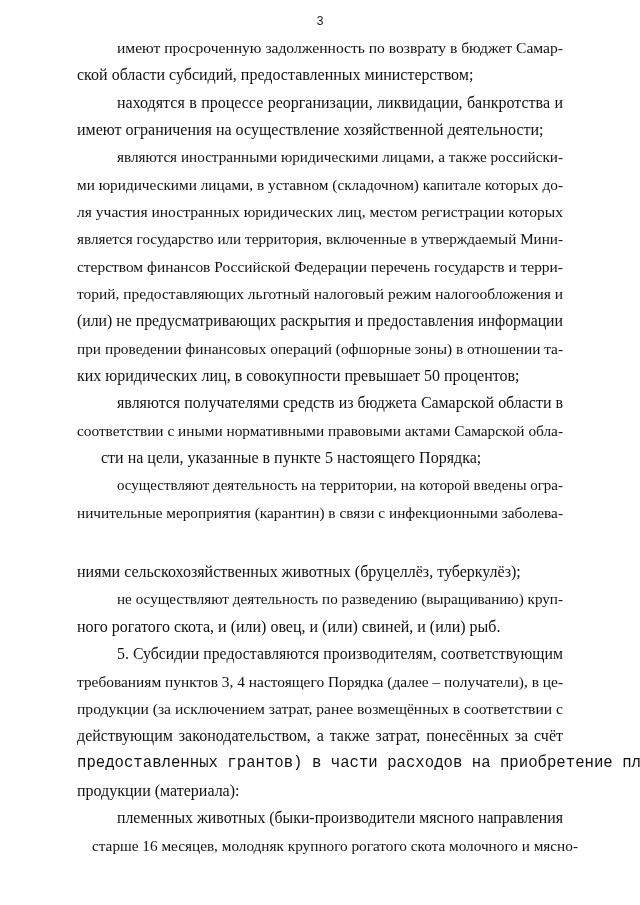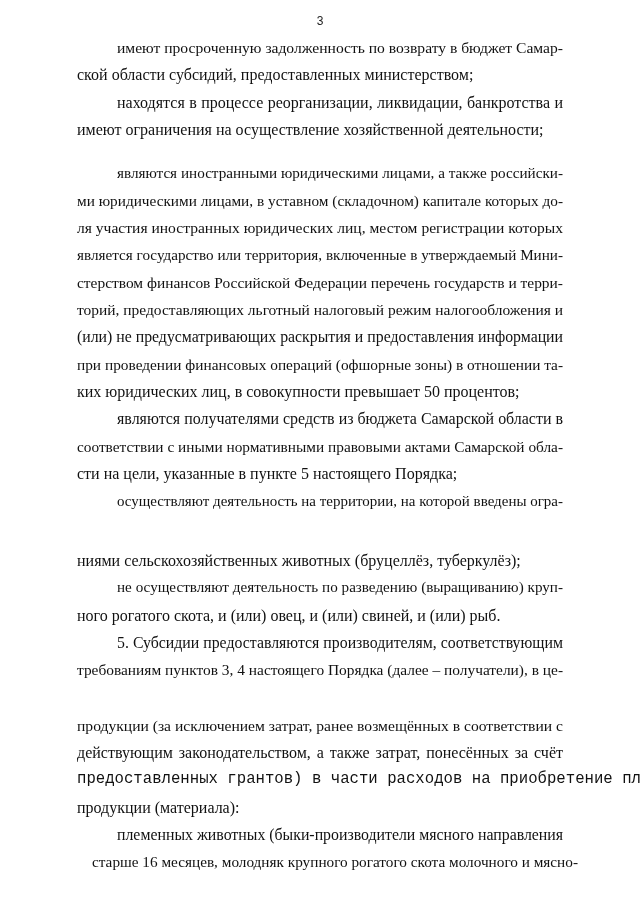--- a/index.html
+++ b/index.html
@@ -25,38 +25,39 @@
 </head>
 <body>
 
 <div class="page">
   <div class="page-number">3</div>
   <div class="body-text" id="body-text">
       <div class="line indent" style="white-space: nowrap; font-size: 15.58px; text-align: left; text-align-last: left;">имеют просроченную задолженность по возврату в бюджет Самар-</div>
       <div class="line last" style="white-space: nowrap;">ской области субсидий, предоставленных министерством;</div>
       <div class="line indent" style="white-space: nowrap; word-spacing: 0.42px; text-align: left; text-align-last: left;">находятся в процессе реорганизации, ликвидации, банкротства и</div>
       <div class="line last" style="white-space: nowrap;">имеют ограничения на осуществление хозяйственной деятельности;</div>
-      <div class="line indent" style="white-space: nowrap; font-size: 15.17px; word-spacing: 0.08px; text-align: left; text-align-last: left; margin-top: 16px;">являются иностранными юридическими лицами, а также российски-</div>
+      <div class="line indent" style="white-space: nowrap; font-size: 15.17px; word-spacing: 0.08px; text-align: left; text-align-last: left;">являются иностранными юридическими лицами, а также российски-</div>
       <div class="line" style="white-space: nowrap; font-size: 15.28px; word-spacing: 0.05px; text-align: left; text-align-last: left;">ми юридическими лицами, в уставном (складочном) капитале которых до-</div>
       <div class="line" style="white-space: nowrap; font-size: 15.57px; word-spacing: 0.02px; text-align: left; text-align-last: left;">ля участия иностранных юридических лиц, местом регистрации которых</div>
       <div class="line" style="white-space: nowrap; font-size: 15.17px; word-spacing: 0.08px; text-align: left; text-align-last: left;">является государство или территория, включенные в утверждаемый Мини-</div>
       <div class="line" style="white-space: nowrap; font-size: 15.43px; word-spacing: 0.02px; text-align: left; text-align-last: left;">стерством финансов Российской Федерации перечень государств и терри-</div>
       <div class="line" style="white-space: nowrap; font-size: 15.46px; word-spacing: 0.05px; text-align: left; text-align-last: left;">торий, предоставляющих льготный налоговый режим налогообложения и</div>
       <div class="line" style="white-space: nowrap; font-size: 15.79px; word-spacing: 0.05px; text-align: left; text-align-last: left;">(или) не предусматривающих раскрытия и предоставления информации</div>
       <div class="line" style="white-space: nowrap; font-size: 15.34px; word-spacing: 0.05px; text-align: left; text-align-last: left;">при проведении финансовых операций (офшорные зоны) в отношении та-</div>
       <div class="line last" style="white-space: nowrap;">ких юридических лиц, в совокупности превышает 50 процентов;</div>
       <div class="line indent" style="white-space: nowrap; font-size: 15.95px; word-spacing: 0.03px; text-align: left; text-align-last: left;">являются получателями средств из бюджета Самарской области в</div>
       <div class="line" style="white-space: nowrap; font-size: 15.32px; word-spacing: 0.03px; text-align: left; text-align-last: left;">соответствии с иными нормативными правовыми актами Самарской обла-</div>
-      <div class="line last" style="white-space: nowrap;">сти на цели, указанные в пункте 5 настоящего Порядка;</div>
+      <div class="line last" style="white-space: nowrap; margin-left: 24px;">сти на цели, указанные в пункте 5 настоящего Порядка;</div>
       <div class="line indent" style="white-space: nowrap; font-size: 14.98px; word-spacing: 0.04px; text-align: left; text-align-last: left;">осуществляют деятельность на территории, на которой введены огра-</div>
+      <div class="line" style="white-space: nowrap; font-size: 15.28px; word-spacing: 0.07px; text-align: left; text-align-last: left;">ничительные мероприятия (карантин) в связи с инфекционными заболева-</div>
       <div class="line last" style="white-space: nowrap; margin-top: 32px;">ниями сельскохозяйственных животных (бруцеллёз, туберкулёз);</div>
       <div class="line indent" style="white-space: nowrap; font-size: 15.14px; word-spacing: 0.09px; text-align: left; text-align-last: left;">не осуществляют деятельность по разведению (выращиванию) круп-</div>
       <div class="line last" style="white-space: nowrap;">ного рогатого скота, и (или) овец, и (или) свиней, и (или) рыб.</div>
       <div class="line indent" style="white-space: nowrap; font-size: 15.82px; word-spacing: 0.07px; text-align: left; text-align-last: left;">5. Субсидии предоставляются производителям, соответствующим</div>
       <div class="line" style="white-space: nowrap; font-size: 15.4px; word-spacing: 0.04px; text-align: right; text-align-last: left;">требованиям пунктов 3, 4 настоящего Порядка (далее – получатели), в це-</div>
-      <div class="line" style="white-space: nowrap; font-size: 15.6px; word-spacing: 0.03px; text-align: right; text-align-last: left; margin-top: 28px;">продукции (за исключением затрат, ранее возмещённых в соответствии с</div>
+      <div class="line" style="white-space: nowrap; font-size: 15.6px; word-spacing: 0.03px; text-align: right; text-align-last: left;">продукции (за исключением затрат, ранее возмещённых в соответствии с</div>
       <div class="line" style="white-space: nowrap; word-spacing: 1.89px; text-align: left; text-align-last: left;">действующим законодательством, а также затрат, понесённых за счёт</div>
       <div class="line" style="white-space: nowrap; font-size: 15.66px; word-spacing: 0.03px; text-align: left; text-align-last: left; font-family: Liberation Mono, monospace;">предоставленных грантов) в части расходов на приобретение племенной</div>
       <div class="line last" style="white-space: nowrap;">продукции (материала):</div>
       <div class="line indent" style="white-space: nowrap; font-size: 15.83px; text-align: left; text-align-last: left;">племенных животных (быки-производители мясного направления</div>
       <div class="line" style="white-space: nowrap; font-size: 15.25px; word-spacing: 0px; text-align: left; text-align-last: left; margin-left: 15px;">старше 16 месяцев, молодняк крупного рогатого скота молочного и мясно-</div>
     </div>
 </div>
 
 </body></html>

